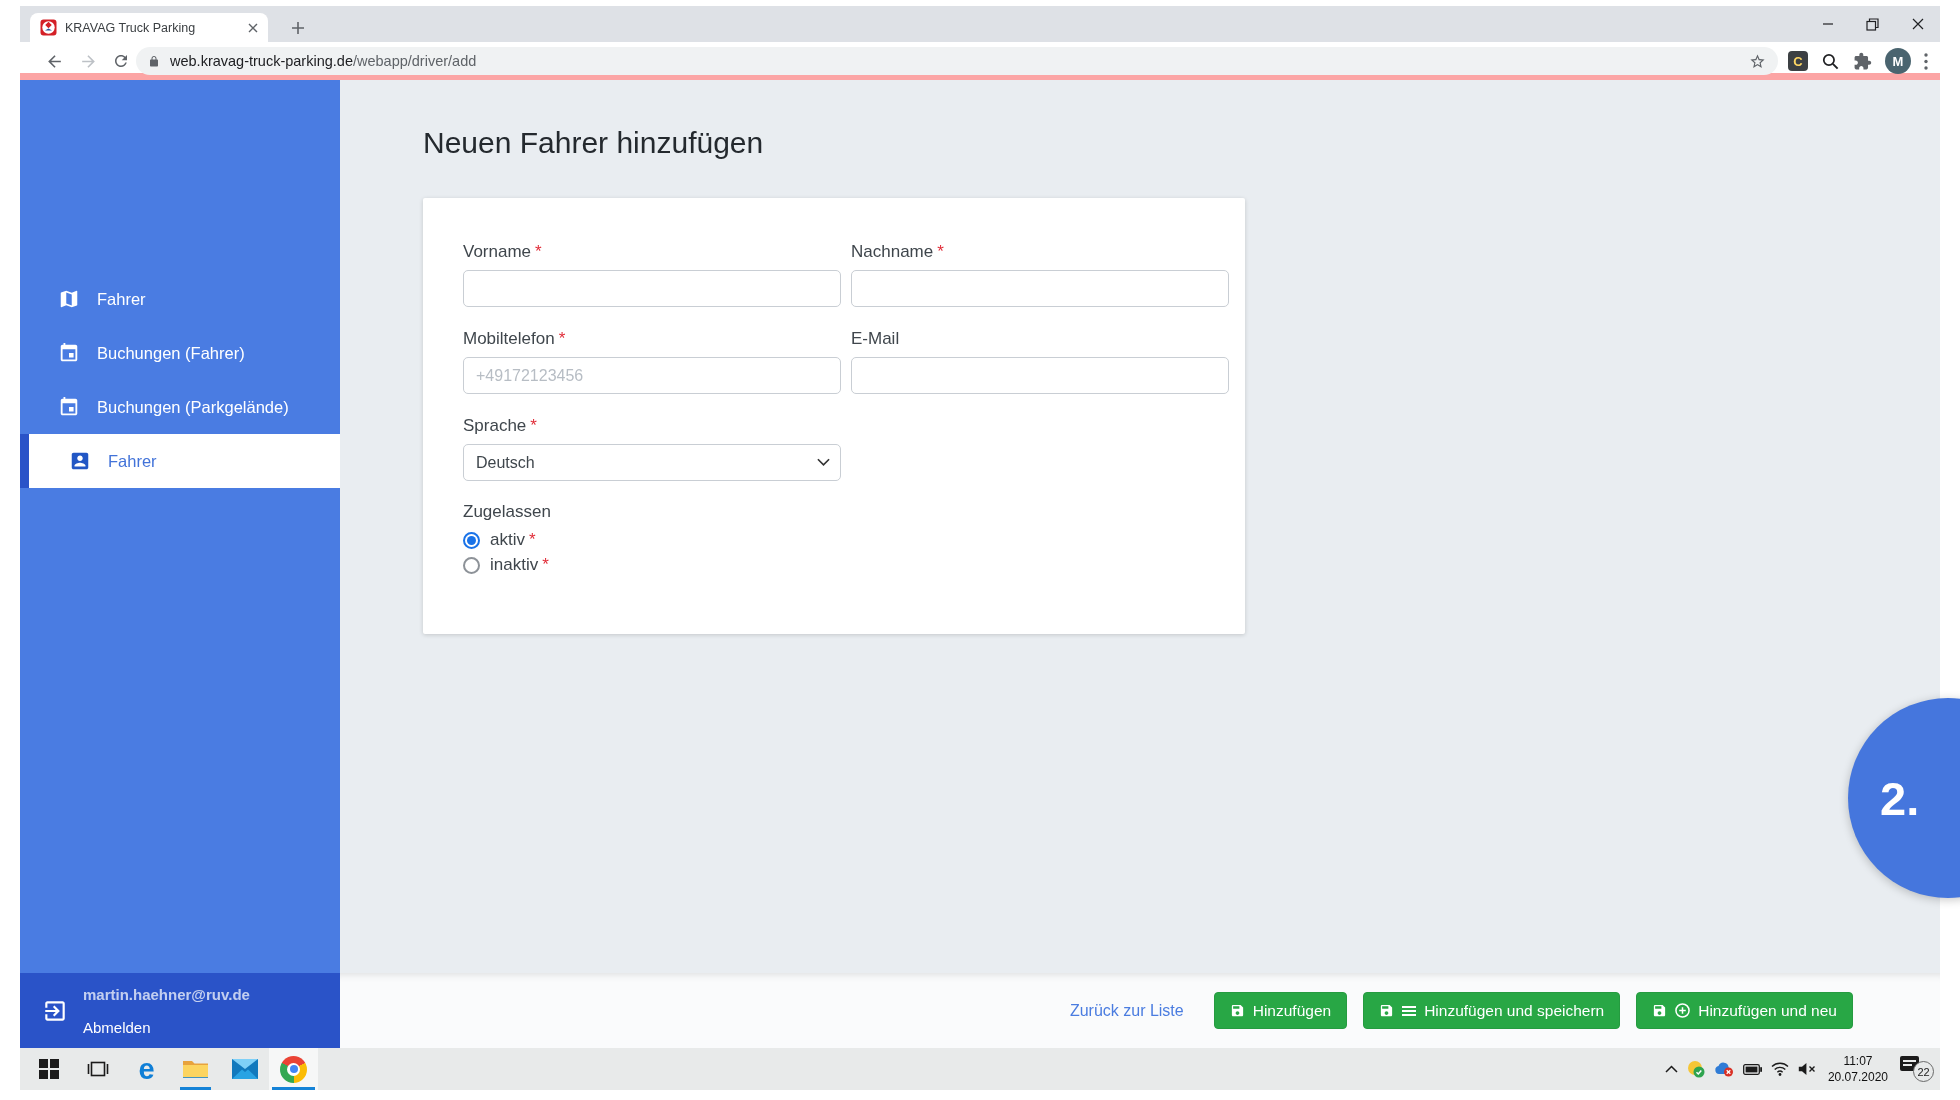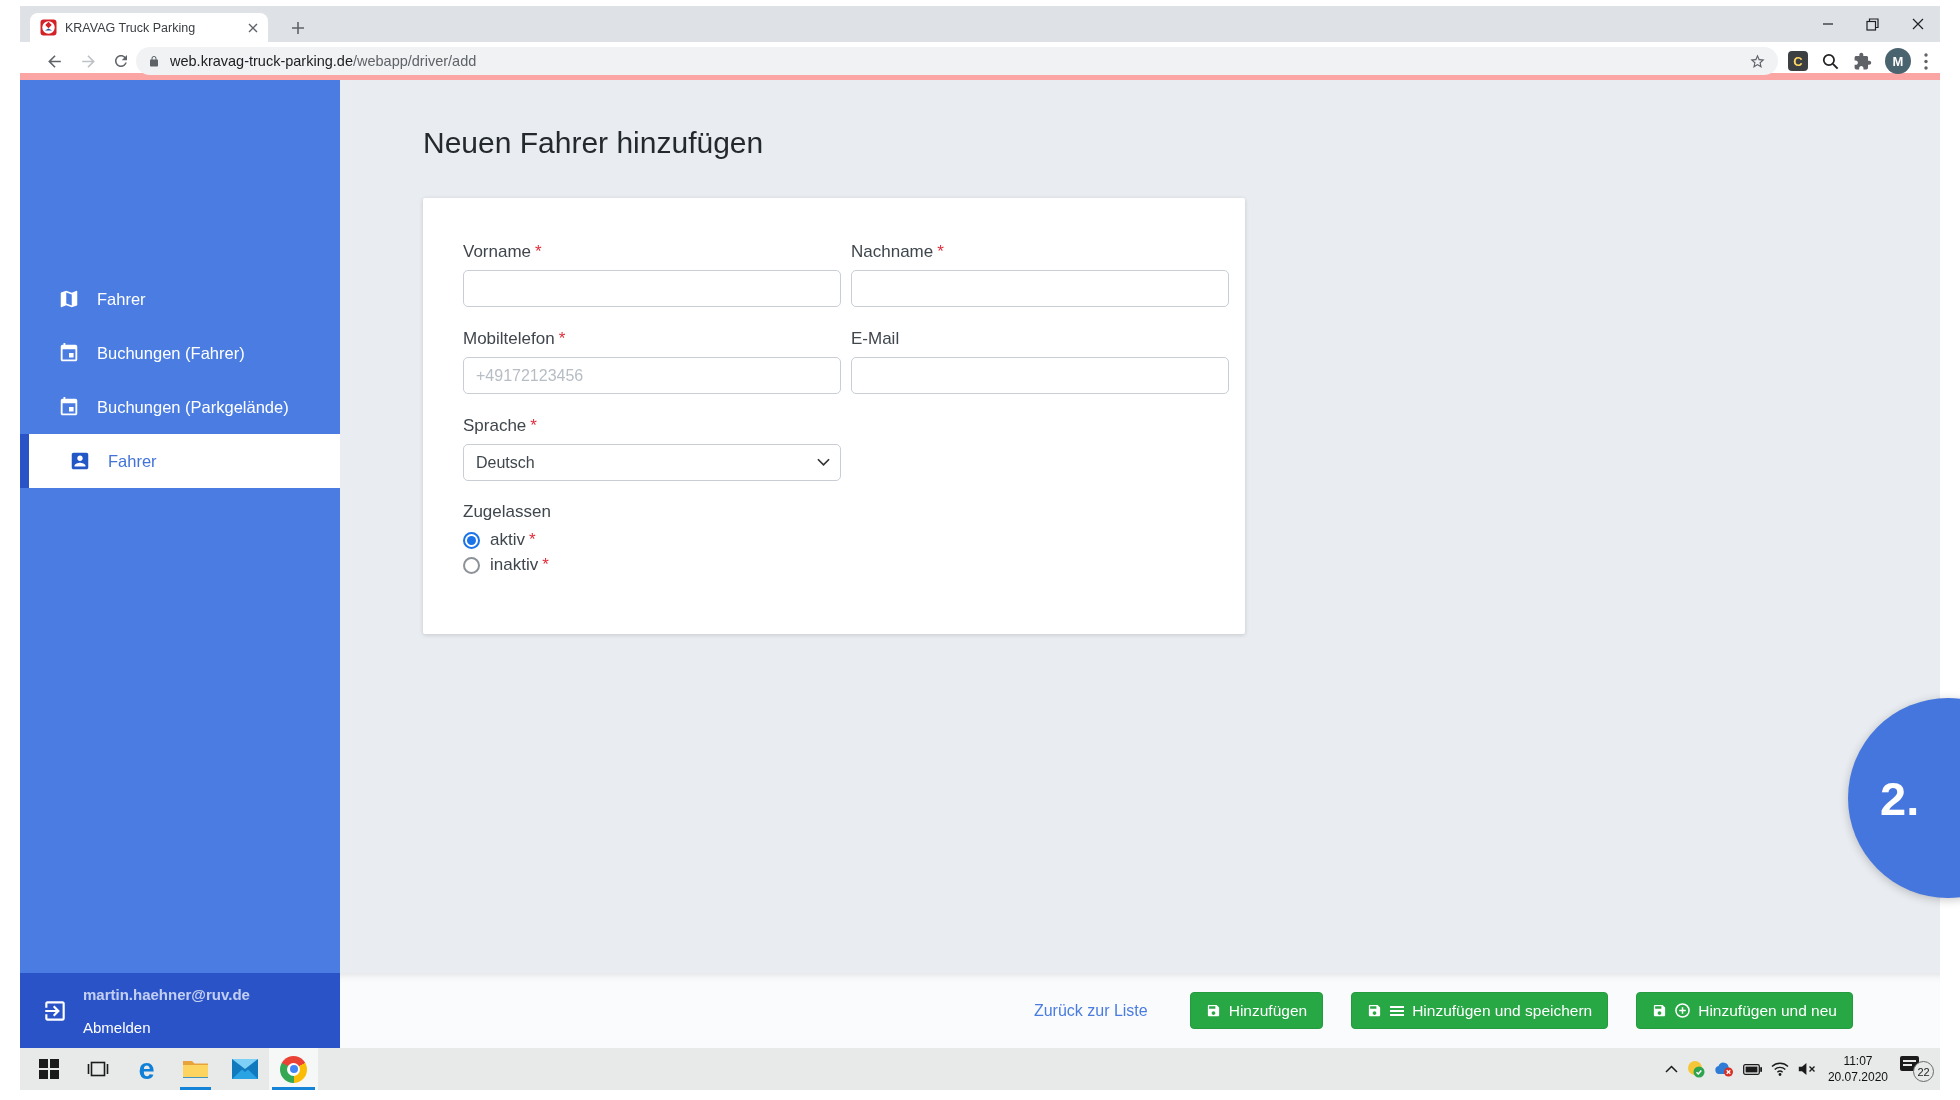--- a/index.html
+++ b/index.html
@@ -60,21 +60,21 @@
               color:#3f464c; cursor:pointer; }
   .f-select svg { position:absolute; right:10px; }
   .radio-row { position:absolute; display:flex; align-items:center; gap:10px; font-size:17px; color:#3f464c; }
   .radio { width:17px; height:17px; border-radius:50%; border:2px solid #8d9298; background:#fff;
            display:flex; align-items:center; justify-content:center; cursor:pointer; }
   .radio.checked { border-color:#1a73e8; }
   .radio.checked::after { content:""; width:9px; height:9px; border-radius:50%; background:#1a73e8; }
 
   .footer-bar { position:absolute; left:320px; top:893px; width:1600px; height:75px; background:#fafbfc;
                 box-shadow:inset 0 9px 8px -8px rgba(0,0,0,.13); }
-  .footer-actions { position:absolute; right:87px; top:19px; display:flex; align-items:center; gap:28px; }
+  .footer-actions { position:absolute; right:87px; top:19px; display:flex; align-items:center; gap:16px; }
   .back-link { color:#4a7ce0; font-size:16px; margin-right:14px; cursor:pointer; text-decoration:none; }
   .btn-green { height:37px; background:#28a745; border:1px solid #259b40; color:#fff; font-size:15.5px;
                border-radius:4px; display:flex; align-items:center; gap:8px; padding:0 15px; cursor:pointer;
                font-family:"Liberation Sans",sans-serif; }
 
   .step-circle { position:absolute; left:1848px; top:698px; width:200px; height:200px; border-radius:50%;
                  background:#4576dd; box-shadow:0 2px 10px rgba(0,0,0,.22); z-index:6;
                  display:flex; align-items:center; padding-left:32px; }
   .step-circle span { font-size:47px; font-weight:700; color:#fff; }
 

